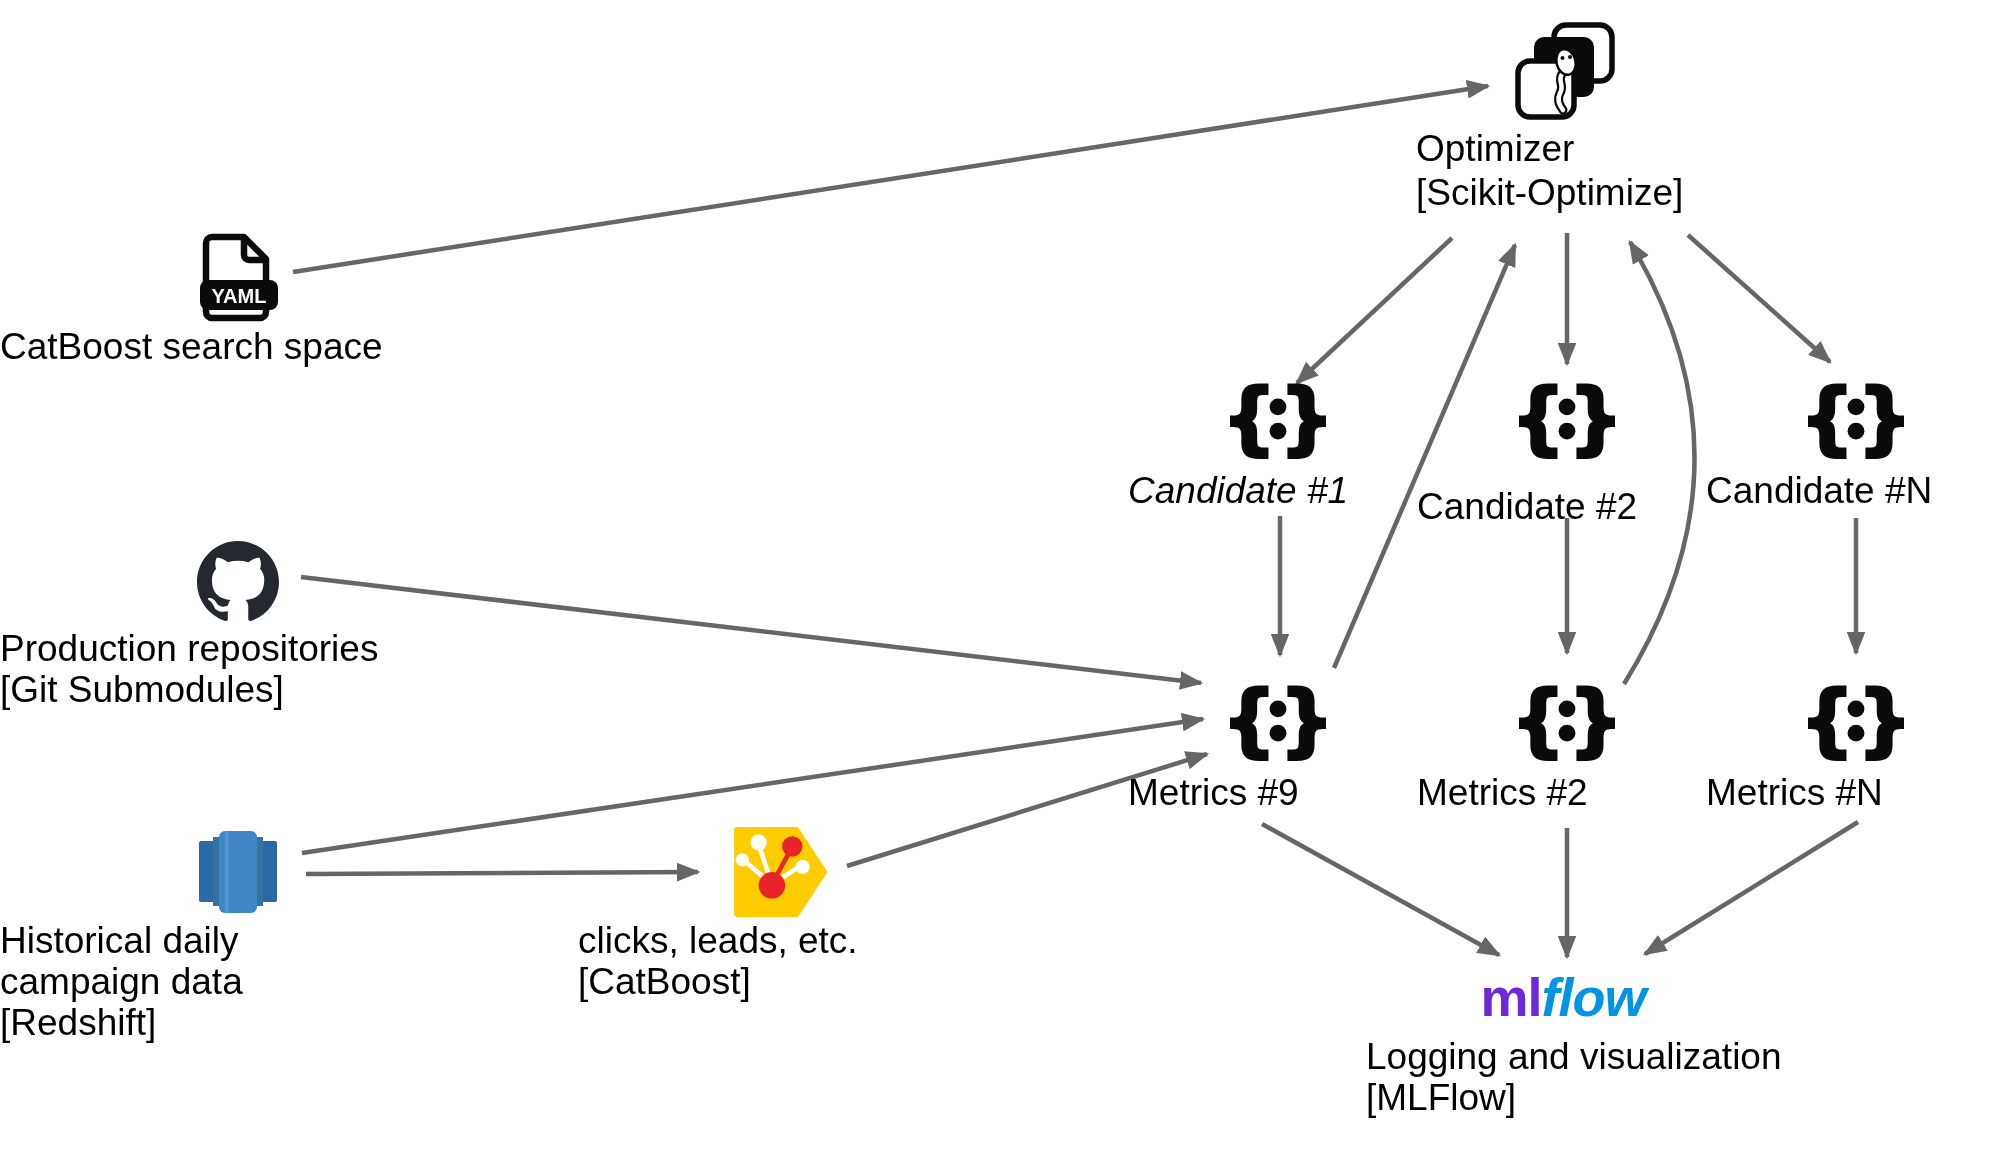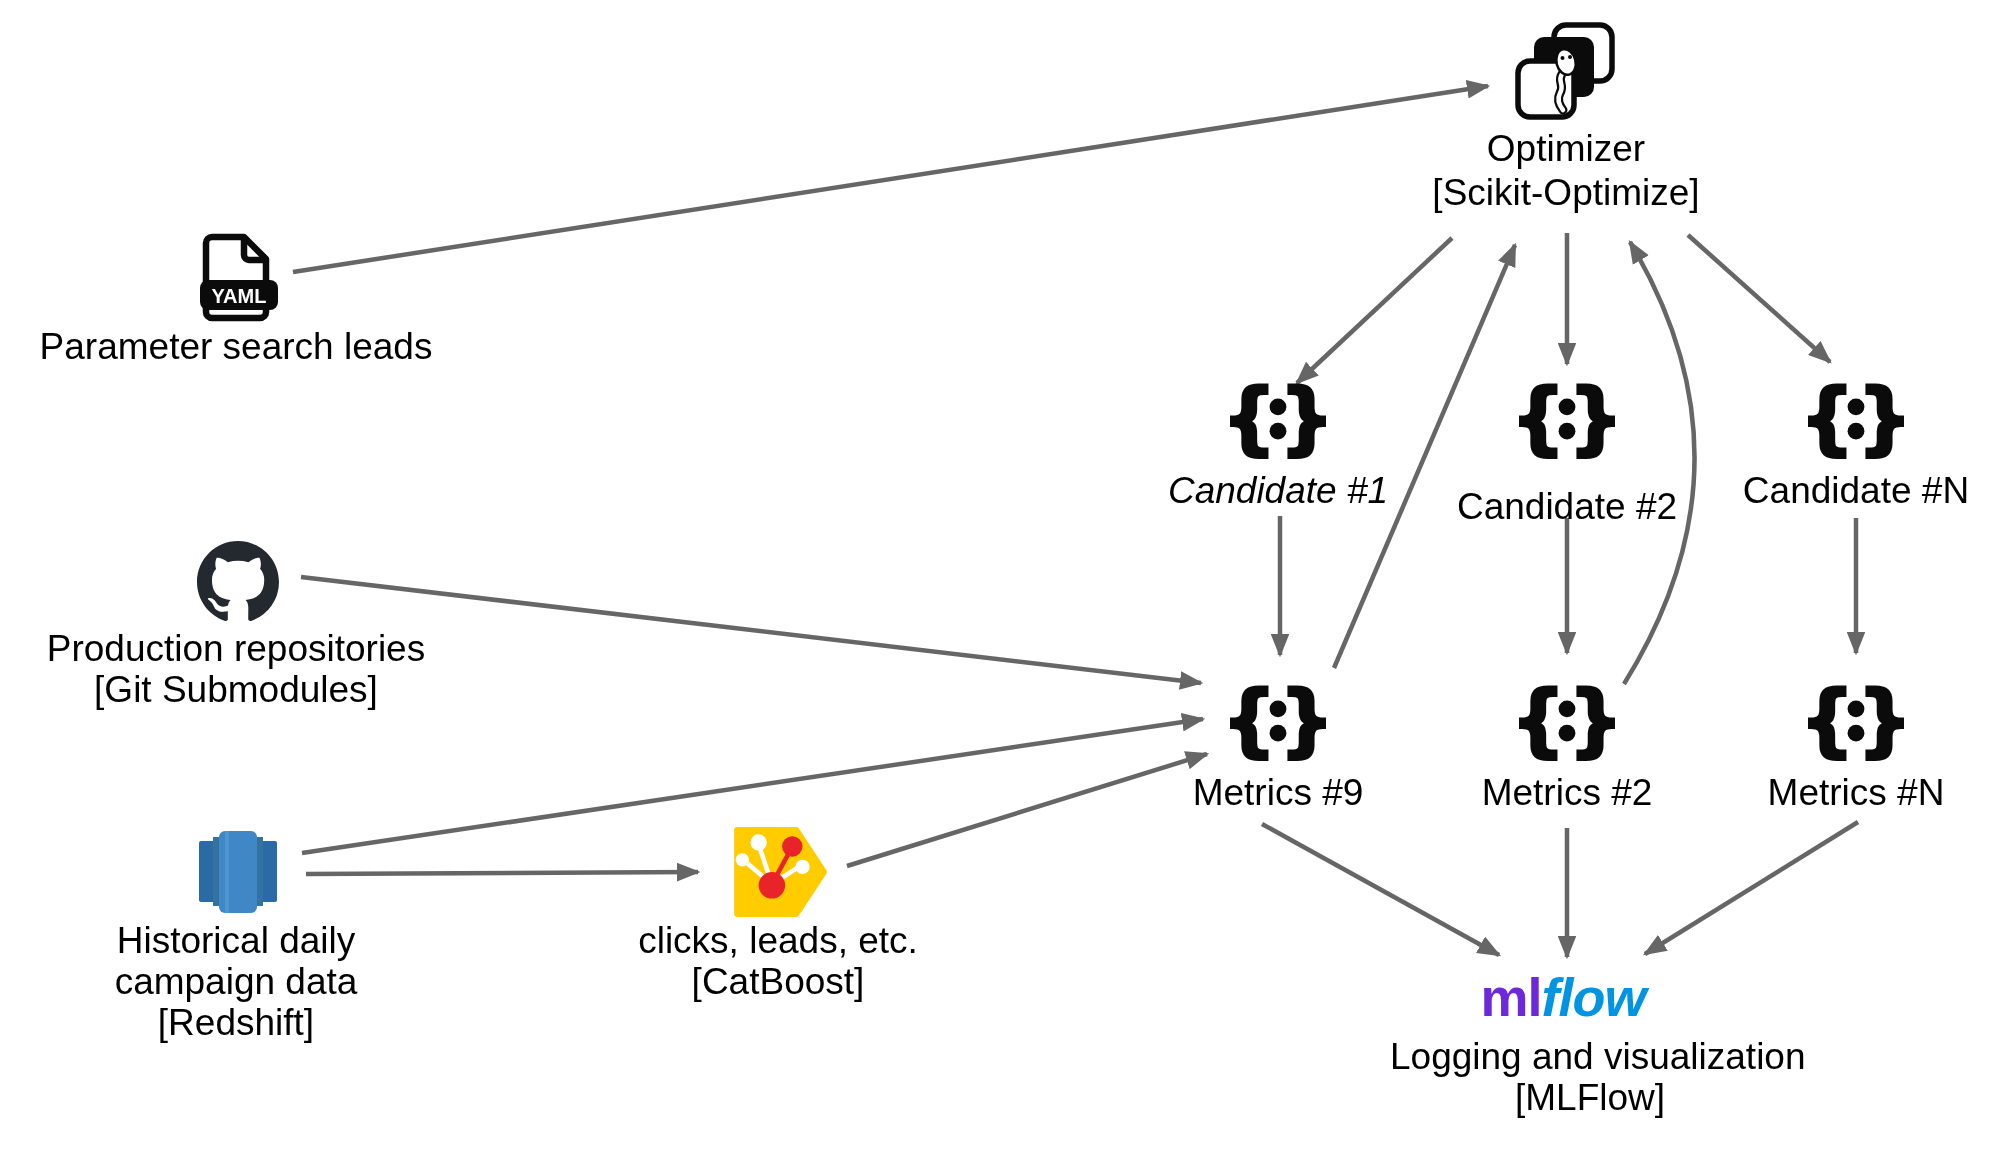--- a/index.html
+++ b/index.html
@@ -11,21 +11,20 @@
     color:#000;
     overflow:hidden;
   }
   #edge-layer{position:absolute;left:0;top:0;width:1994px;height:1149px;}
   .node{position:absolute;}
   .icon{position:absolute;}
   .label{
     position:absolute;
     font-size:37px;
     line-height:41px;
-    text-align:center;
     color:#000;
     white-space:nowrap;
   }
   .label div{white-space:nowrap;}
   
   .mlflow-logo{
     position:absolute;
     font-size:54px;
     text-align:center;
     white-space:nowrap;
@@ -85,21 +84,21 @@
   </div>
 
   <div class="node">
     <svg class="icon" style="left:196px;top:232px" width="86" height="92" viewBox="0 0 86 92">
       <path d="M16,5 h32 l22,22 v53 a6,6 0 0 1 -6,6 h-48 a6,6 0 0 1 -6,-6 v-69 a6,6 0 0 1 6,-6 z" fill="#ffffff" stroke="#0b0b0b" stroke-width="6.5" stroke-linejoin="round"></path>
       <path d="M48,5 v18 a5,5 0 0 0 5,5 h17" fill="none" stroke="#0b0b0b" stroke-width="6.5" stroke-linejoin="round"></path>
       <rect x="4" y="48" width="78" height="30" rx="8" fill="#0b0b0b"></rect>
       <text x="43" y="64" text-anchor="middle" dominant-baseline="central" font-family="Liberation Sans, sans-serif" font-weight="bold" font-size="20" fill="#ffffff">YAML</text>
     </svg>
     <div class="label" style="left:0px;top:326px;width:472px;">
-      <div>Parameter search leads</div>
+      <div>CatBoost search space</div>
     </div>
   </div>
 
   <div class="node">
     <svg class="icon" style="left:197px;top:541px" width="82" height="82" viewBox="0 0 16 16">
       <path fill-rule="evenodd" fill="#24292f" d="M8 0C3.58 0 0 3.58 0 8c0 3.54 2.29 6.53 5.47 7.59.4.07.55-.17.55-.38 0-.19-.01-.82-.01-1.49-2.01.37-2.53-.49-2.69-.94-.09-.23-.48-.94-.82-1.13-.28-.15-.68-.52-.01-.53.63-.01 1.08.58 1.23.82.72 1.21 1.87.87 2.33.66.07-.52.28-.87.51-1.07-1.78-.2-3.64-.89-3.64-3.95 0-.87.31-1.59.82-2.15-.08-.2-.36-1.02.08-2.12 0 0 .67-.21 2.2.82.64-.18 1.32-.27 2-.27s1.36.09 2 .27c1.53-1.04 2.2-.82 2.2-.82.44 1.1.16 1.92.08 2.12.51.56.82 1.27.82 2.15 0 3.07-1.87 3.75-3.65 3.95.29.25.54.73.54 1.48 0 1.07-.01 1.93-.01 2.2 0 .21.15.46.55.38A8.013 8.013 0 0 0 16 8c0-4.42-3.58-8-8-8z"></path>
     </svg>
     <div class="label" style="left:0px;top:628px;width:472px;">
       <div>Production repositories</div>
       <div>[Git Submodules]</div>
@@ -200,19 +199,19 @@
       <circle cx="48" cy="33" r="9" fill="#0b0b0b"></circle>
         <circle cx="48" cy="59" r="9" fill="#0b0b0b"></circle>
     </svg>
     <div class="label" style="left:1706px;top:772px;width:300px;">Metrics #N</div>
   </div>
 
   <div class="node">
     <div class="mlflow-logo" style="left:1413px;top:966px;width:300px;">
       <span class="mlflow-ml">ml</span><span class="mlflow-flow">flow</span>
     </div>
-    <div class="label" style="left:1366px;top:1036px;width:400px;margin-left:24px;">
+    <div class="label" style="left:1366px;top:1036px;width:400px;">
       <div>Logging and visualization</div>
       <div>[MLFlow]</div>
     </div>
   </div>
 
 </div>
 
 </body></html>

